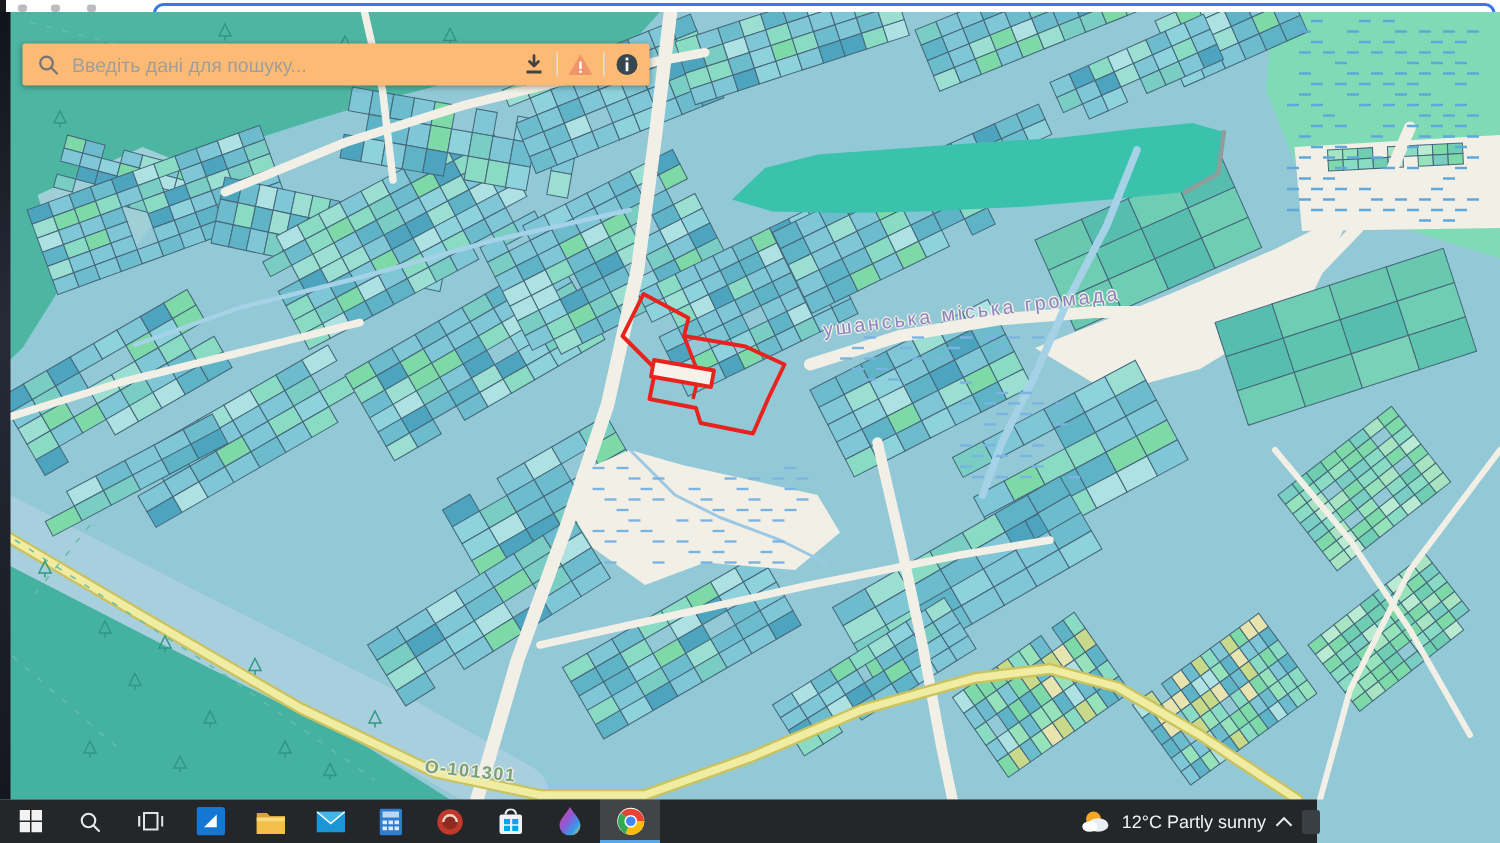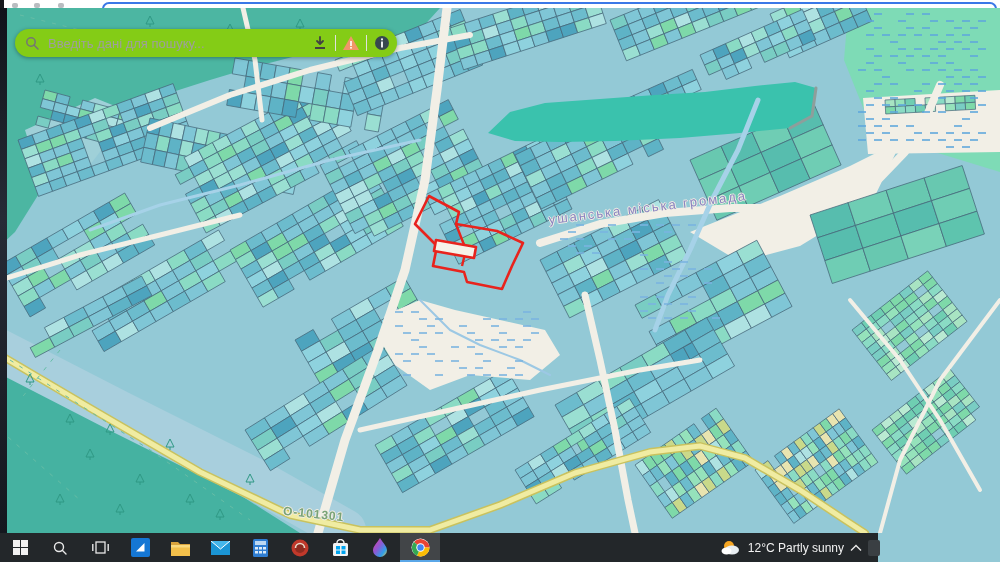--- a/index.html
+++ b/index.html
@@ -17,22 +17,22 @@
   #map-wrap svg { position:absolute; left:0; top:0; }
   #left-bezel { position:absolute; left:0; top:8px; width:7px; height:525px; z-index:5;
     background:linear-gradient(170deg,#10131a 0%,#262b36 40%,#14171e 100%); }
 
   .map-label { position:absolute; z-index:6; white-space:nowrap; pointer-events:none;
     text-shadow:-1px 0 #f0ede4,1px 0 #f0ede4,0 -1px #f0ede4,0 1px #f0ede4; }
   #hromada-label { left:548px; top:200px; transform:rotate(-7deg); color:#8a84c0; font-size:13px; letter-spacing:2px; }
   #road-label { left:283px; top:507px; transform:rotate(6deg); color:#79a377; font-size:12px; font-weight:bold; letter-spacing:1px; }
 
   
-  #search-bar { position:absolute; left:15px; top:29px; width:382px; height:28px; background:#84cc16;
-    border-radius:14px; box-shadow:0 1px 4px rgba(0,0,0,0.35); display:flex; align-items:center; z-index:20; }
+  #search-bar { position:absolute; left:15px; top:29px; width:418px; height:28px; background:#fdba74;
+    border-radius:2px; box-shadow:0 1px 4px rgba(0,0,0,0.35); display:flex; align-items:center; z-index:20; }
   #search-bar .mag { margin:0 8px 0 10px; flex:0 0 auto; }
   #search-input { flex:1 1 auto; border:none; outline:none; font-size:13px; color:#444; background:transparent;
     font-family:"Liberation Sans", sans-serif; }
   #search-input::placeholder { color:#9e9e9e; }
   .sb-div { width:1px; height:16px; background:#e0e0e0; flex:0 0 auto; }
   .sb-btn { width:30px; height:26px; display:flex; align-items:center; justify-content:center; cursor:pointer; flex:0 0 auto; }
 
   
   #taskbar { position:absolute; left:0; top:533px; width:878px; height:29px; background:#23272a;
     display:flex; align-items:stretch; z-index:40; }

